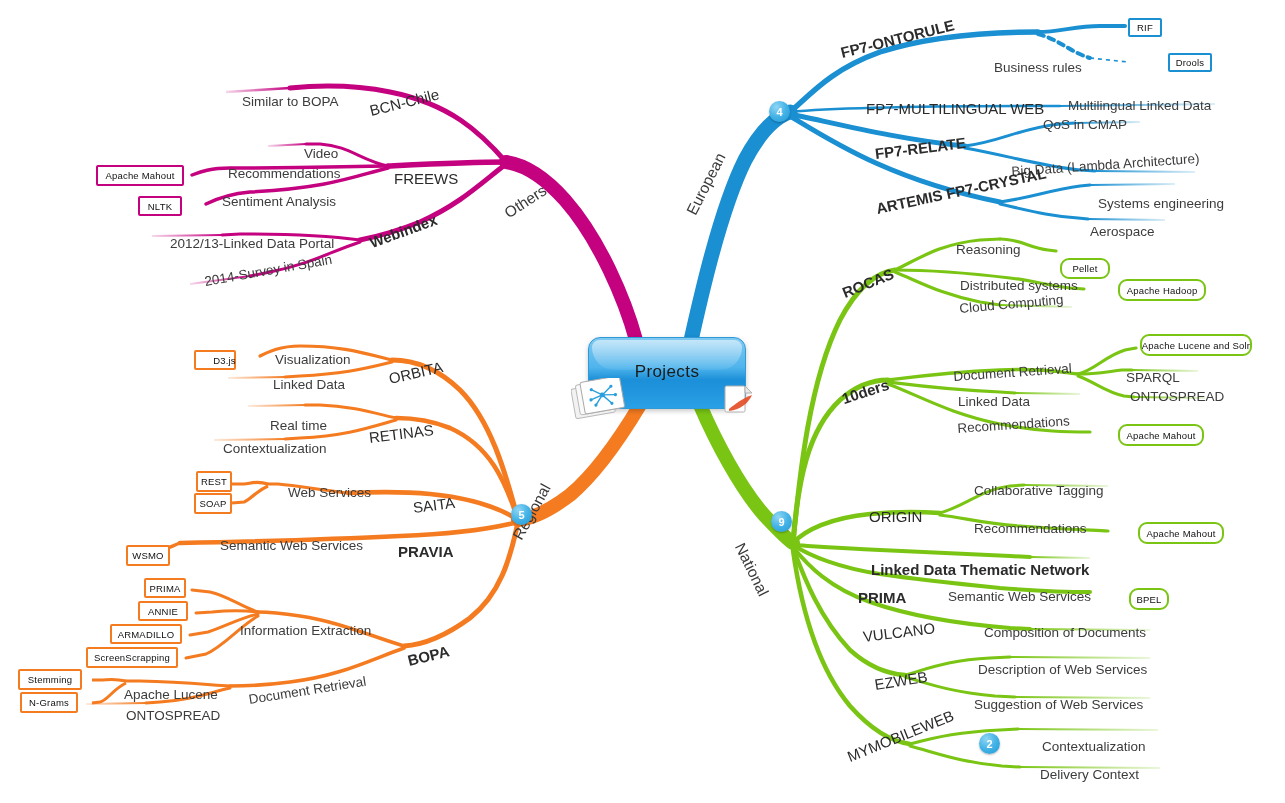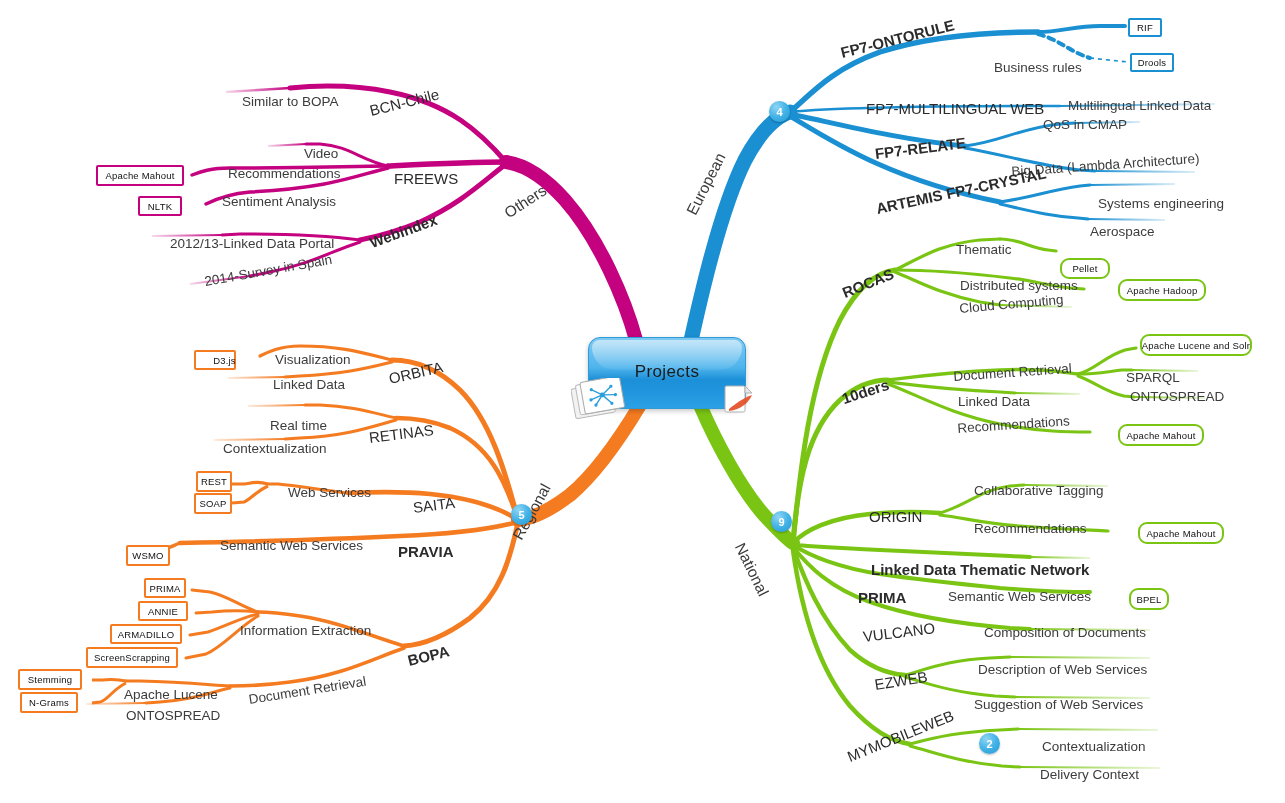--- a/index.html
+++ b/index.html
@@ -271,21 +271,21 @@
 
   <div class="lbl branch" style="left:525px; top:525px; transform:rotate(-61deg);">Regional</div>
   <div class="badge" style="left:511px; top:504px;">5</div>
 
   <div class="lbl branch" style="left:731px; top:530px; transform:rotate(64deg);">National</div>
   <div class="badge" style="left:771px; top:511px;">9</div>
 
   <div class="lbl main b" style="left:843px; top:44px; transform:rotate(-14deg);">FP7-ONTORULE</div>
   <div class="lbl" style="left:994px; top:41px;margin-top:19px;">Business rules</div>
   <div class="box blue" style="left:1128px; top:18px; width:34px; height:19px;">RIF</div>
-  <div class="box blue" style="left:1130px; top:53px; width:44px; height:19px;">Drools</div>
+  <div class="box blue" style="left:1168px; top:53px; width:44px; height:19px;">Drools</div>
 
   <div class="lbl main" style="left:866px; top:100px;">FP7-MULTILINGUAL WEB</div>
   <div class="lbl" style="left:1068px; top:98px;">Multilingual Linked Data</div>
 
   <div class="lbl main b" style="left:876px; top:145px; transform:rotate(-7deg);">FP7-RELATE</div>
   <div class="lbl" style="left:1043px; top:117px;">QoS in CMAP</div>
   <div class="lbl" style="left:1012px; top:164px; transform:rotate(-4deg);">Big Data (Lambda Architecture)</div>
 
   <div class="lbl main b" style="left:878px; top:200px; transform:rotate(-12deg);">ARTEMIS FP7-CRYSTAL</div>
   <div class="lbl" style="left:1078px; top:196px;margin-left:20px;">Systems engineering</div>
@@ -330,21 +330,21 @@
   <div class="box orange" style="left:110px; top:624px; width:72px; height:20px;">ARMADILLO</div>
   <div class="box orange" style="left:86px; top:647px; width:92px; height:21px;">ScreenScrapping</div>
 
   <div class="lbl" style="left:250px; top:692px; transform:rotate(-9deg);">Document Retrieval</div>
   <div class="lbl" style="left:124px; top:687px;">Apache Lucene</div>
   <div class="box orange" style="left:18px; top:669px; width:64px; height:21px;">Stemming</div>
   <div class="box orange" style="left:20px; top:692px; width:58px; height:21px;">N-Grams</div>
   <div class="lbl" style="left:126px; top:708px;">ONTOSPREAD</div>
 
   <div class="lbl main b" style="left:846px; top:284px; transform:rotate(-22deg);">ROCAS</div>
-  <div class="lbl" style="left:956px; top:242px;">Thematic</div>
+  <div class="lbl" style="left:956px; top:242px;">Reasoning</div>
   <div class="box green" style="left:1060px; top:258px; width:50px; height:21px;">Pellet</div>
   <div class="lbl" style="left:960px; top:278px;">Distributed systems</div>
   <div class="box green" style="left:1118px; top:279px; width:88px; height:22px;">Apache Hadoop</div>
   <div class="lbl" style="left:960px; top:301px; transform:rotate(-5deg);">Cloud Computing</div>
 
   <div class="lbl main b" style="left:845px; top:390px; transform:rotate(-18deg);">10ders</div>
   <div class="lbl" style="left:954px; top:369px; transform:rotate(-4deg);">Document Retrieval</div>
   <div class="box green" style="left:1140px; top:334px; width:112px; height:22px;">Apache Lucene and Solr</div>
   <div class="lbl" style="left:1126px; top:370px;">SPARQL</div>
   <div class="lbl" style="left:1130px; top:389px;">ONTOSPREAD</div>

